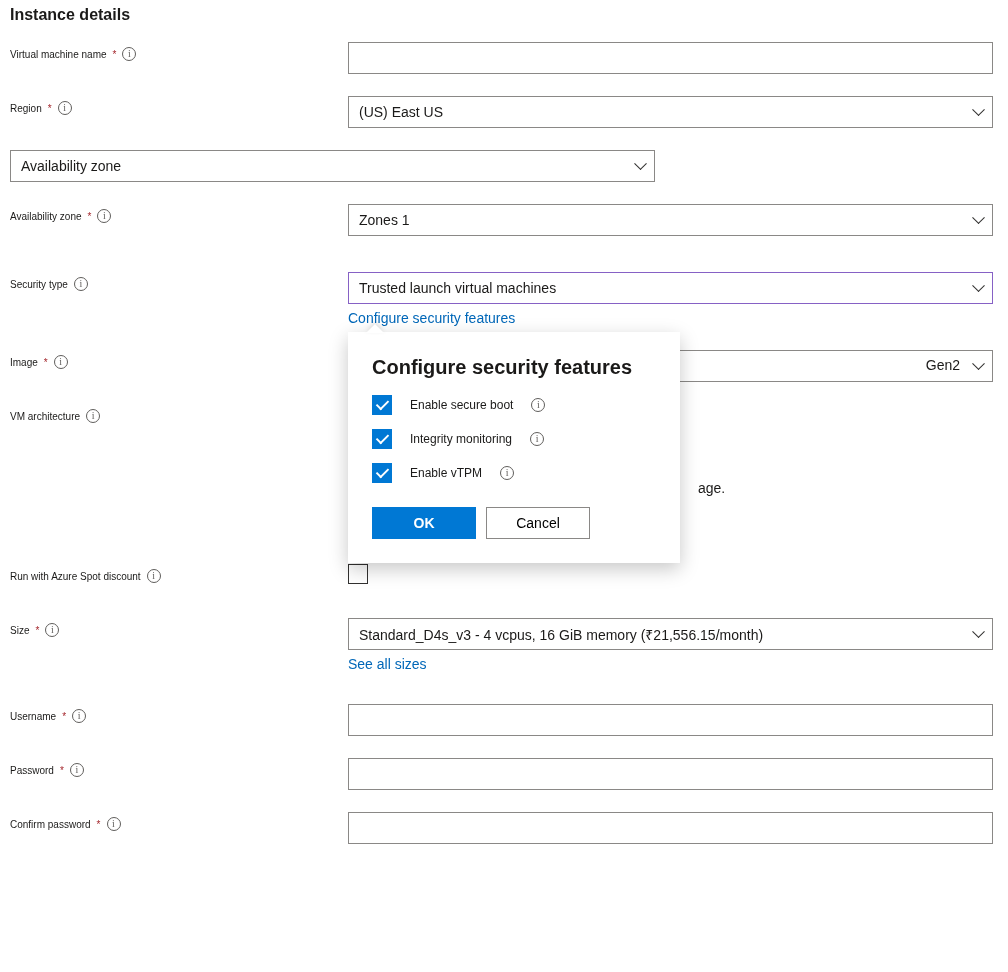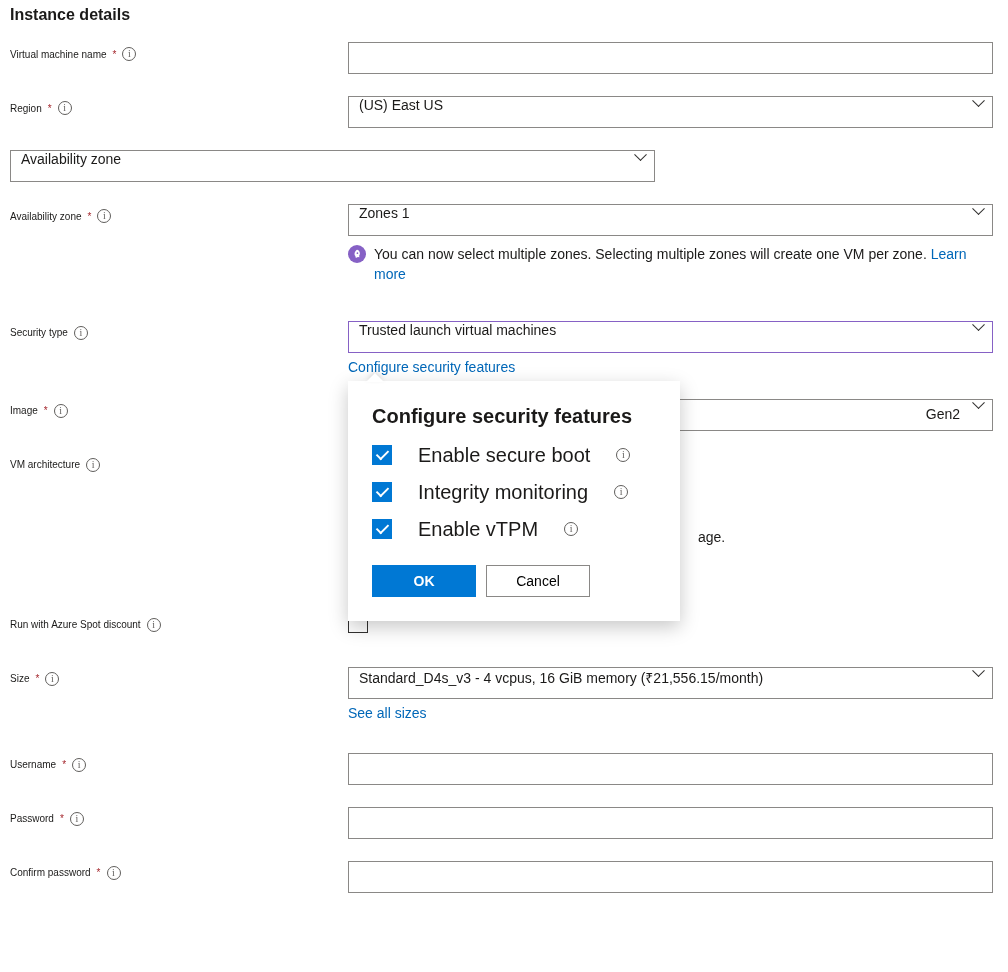--- a/index.html
+++ b/index.html
@@ -34,21 +34,21 @@
     font-size:10px; color:#605e5c; font-style:normal; line-height:1;
     cursor:default;
   }
   .info-icon::before { content:"i"; font-family:Georgia, serif; }
   input[type=text], input[type=password], .select {
     width:100%; height:32px; border:1px solid var(--border);
     background:#fff; padding:0 10px; font-size:14px; color:var(--text);
     outline:none;
   }
   .select {
-    display:flex; align-items:flex-start; justify-content:space-between;
+    display:flex; align-items:center; justify-content:space-between;
     cursor:pointer; padding-right:8px;
   }
   .select.focus { border:1px solid var(--focus); }
   .chev {
     width:12px; height:12px; display:inline-block; position:relative;
   }
   .chev::before {
     content:""; position:absolute; inset:0; margin:auto;
     width:8px; height:8px; border-right:1.2px solid #323130;
     border-bottom:1.2px solid #323130; transform:rotate(45deg) translate(-2px,-2px);
@@ -85,22 +85,22 @@
   .popover::before {
     content:""; position:absolute; top:-8px; left:18px;
     border-left:9px solid transparent; border-right:9px solid transparent;
     border-bottom:9px solid #fff;
     filter:drop-shadow(0 -2px 2px rgba(0,0,0,0.12));
   }
   .popover h4 {
     margin:0 0 16px 0; font-size:20px; font-weight:600;
   }
   .popover .opt {
-    display:flex; align-items:center; gap:26px; margin-bottom:14px;
-    font-size:20px;
+    display:flex; align-items:center; gap:18px; margin-bottom:14px;
+    font-size:12px;
   }
   .popover .actions { display:flex; gap:10px; margin-top:24px; }
   .btn {
     height:32px; min-width:104px; padding:0 16px; font-size:14px;
     border:1px solid var(--border); background:#fff; cursor:pointer;
     display:inline-flex; align-items:center; justify-content:center;
   }
   .btn.primary { background:var(--accent); color:#fff; border-color:var(--accent); font-weight:600; }
   
   .behind-text {
@@ -152,31 +152,20 @@
   <div class="row" style="margin-bottom:8px;">
     <div class="label">
       <span>Availability zone</span>
       <span class="req">*</span>
       <i class="info-icon"></i>
     </div>
     <div class="control">
       <div class="select">
         <span>Zones 1</span>
         <span class="chev"></span>
-      </div>
-      <div class="hint">
-        <span class="badge">
-          <svg viewBox="0 0 24 24">
-              <path d="M12 2c3 0 7 4 7 9 0 2-1 4-2 5l1 4-4-1c-1 1-3 2-5 2l-1-4c-1-1-2-3-2-5 0-5 4-9 6-10zm1 6a2 2 0 100 4 2 2 0 000-4z"></path>
-            </svg>
-        </span>
-        <span>
-          <span>You can now select multiple zones. Selecting multiple zones will create one VM per zone.</span>
-          <a class="link">Learn more</a>
-        </span>
       </div>
     </div>
   </div>
 
   <div style="height:28px;"></div>
 
   <div class="row" style="margin-bottom:4px;">
     <div class="label">
       <span>Security type</span>
       <i class="info-icon"></i>

